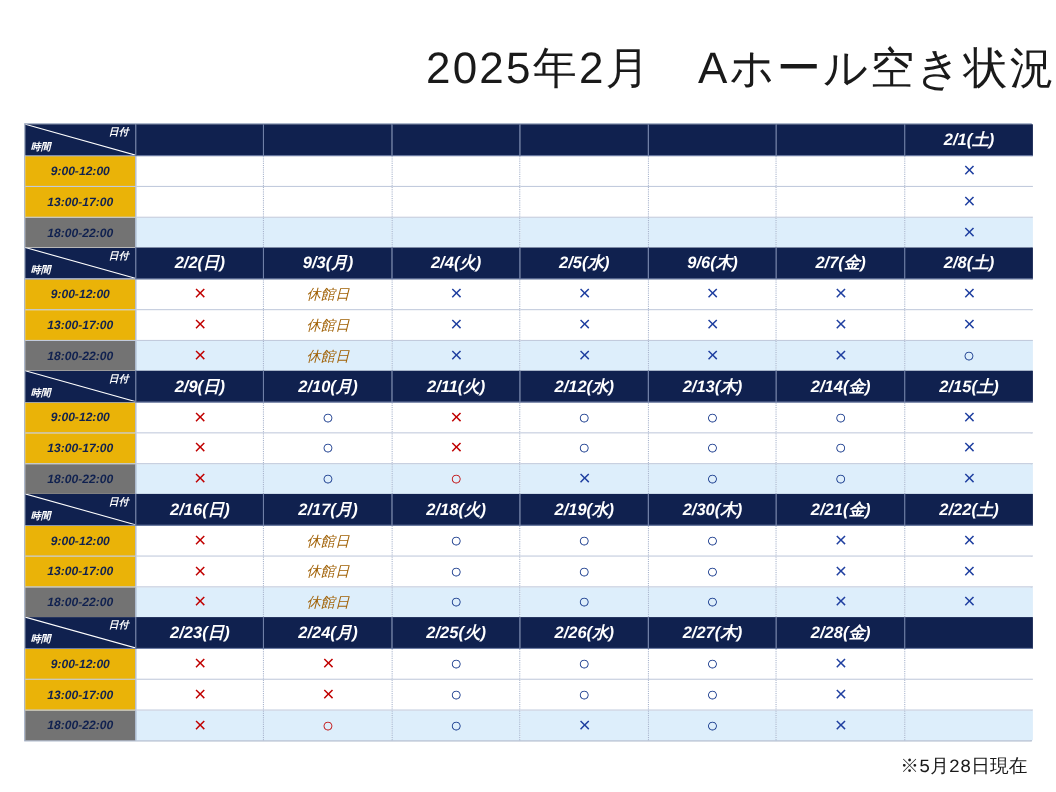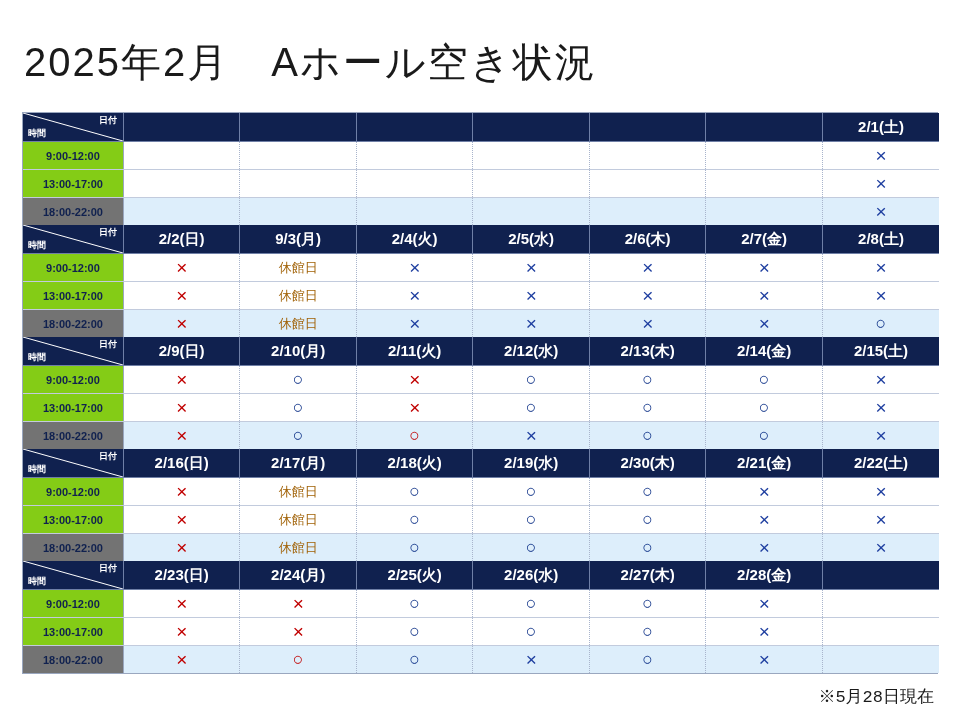--- a/index.html
+++ b/index.html
@@ -12,38 +12,39 @@
     background: #ffffff;
     font-family: "Liberation Sans", sans-serif;
     overflow: hidden;
   }
   .page {
     position: relative;
     width: 960px;
     height: 720px;
   }
   .title {
-    text-align: left;
+    text-align: right;
     font-size: 40px;
     font-weight: 400;
     color: #1a1a1a;
     letter-spacing: 2px;
     padding-top: 38px;
     padding-bottom: 0;
     line-height: 1.2;
     padding-left: 24px;
   }
   .tables {
     margin: 26px 22px 0 22px;
     border: 1px solid #9aa7bf;
   }
   table.cal {
     border-collapse: collapse;
     table-layout: fixed;
     width: 916px;
+    font-style: italic;
   }
   table.cal + table.cal {
     border-top: none;
   }
   col.timecol { width: 100px; }
   col.daycol  { width: 116px; }
 
   
   tr.hdr td {
     background: #10214f;
@@ -99,21 +100,21 @@
     vertical-align: middle;
     font-size: 16px;
     padding: 0;
     border-right: 1px dotted #a8b4cc;
     border-bottom: 1px solid #c2cbdd;
   }
   tr.row td:last-child { border-right: none; }
   tr.row:last-child td { border-bottom: none; }
 
   tr.row td.timecell {
-    background: #84cc16;
+    background: #eab308;
     color: #10214f;
     font-size: 11px;
     font-weight: bold;
     border-right: 1px solid #9aa7bf;
   }
   tr.rowshade td { background: #ddeefb; }
   tr.rowplain td { background: #ffffff; }
   tr.rowshade td.timecell { background: #737373; }
 
   .mark-x {
@@ -238,21 +239,21 @@
                   <line x1="0" y1="0" x2="100" y2="28" stroke="#ffffff" stroke-width="1"></line>
                 </svg>
                 <span class="corner-label-date">日付</span>
                 <span class="corner-label-time">時間</span>
               </div>
             </td>
             <td>2/2(日)</td>
             <td>9/3(月)</td>
             <td>2/4(火)</td>
             <td>2/5(水)</td>
-            <td>2/6(木)</td>
+            <td>9/6(木)</td>
             <td>2/7(金)</td>
             <td>2/8(土)</td>
           </tr>
           <tr class="row rowplain">
             <td class="timecell">9:00-12:00</td>
             <td><span class="mark-x">×</span></td>
             <td><span class="closed">休館日</span></td>
             <td><span class="mark-x blue">×</span></td>
             <td><span class="mark-x blue">×</span></td>
             <td><span class="mark-x blue">×</span></td>

